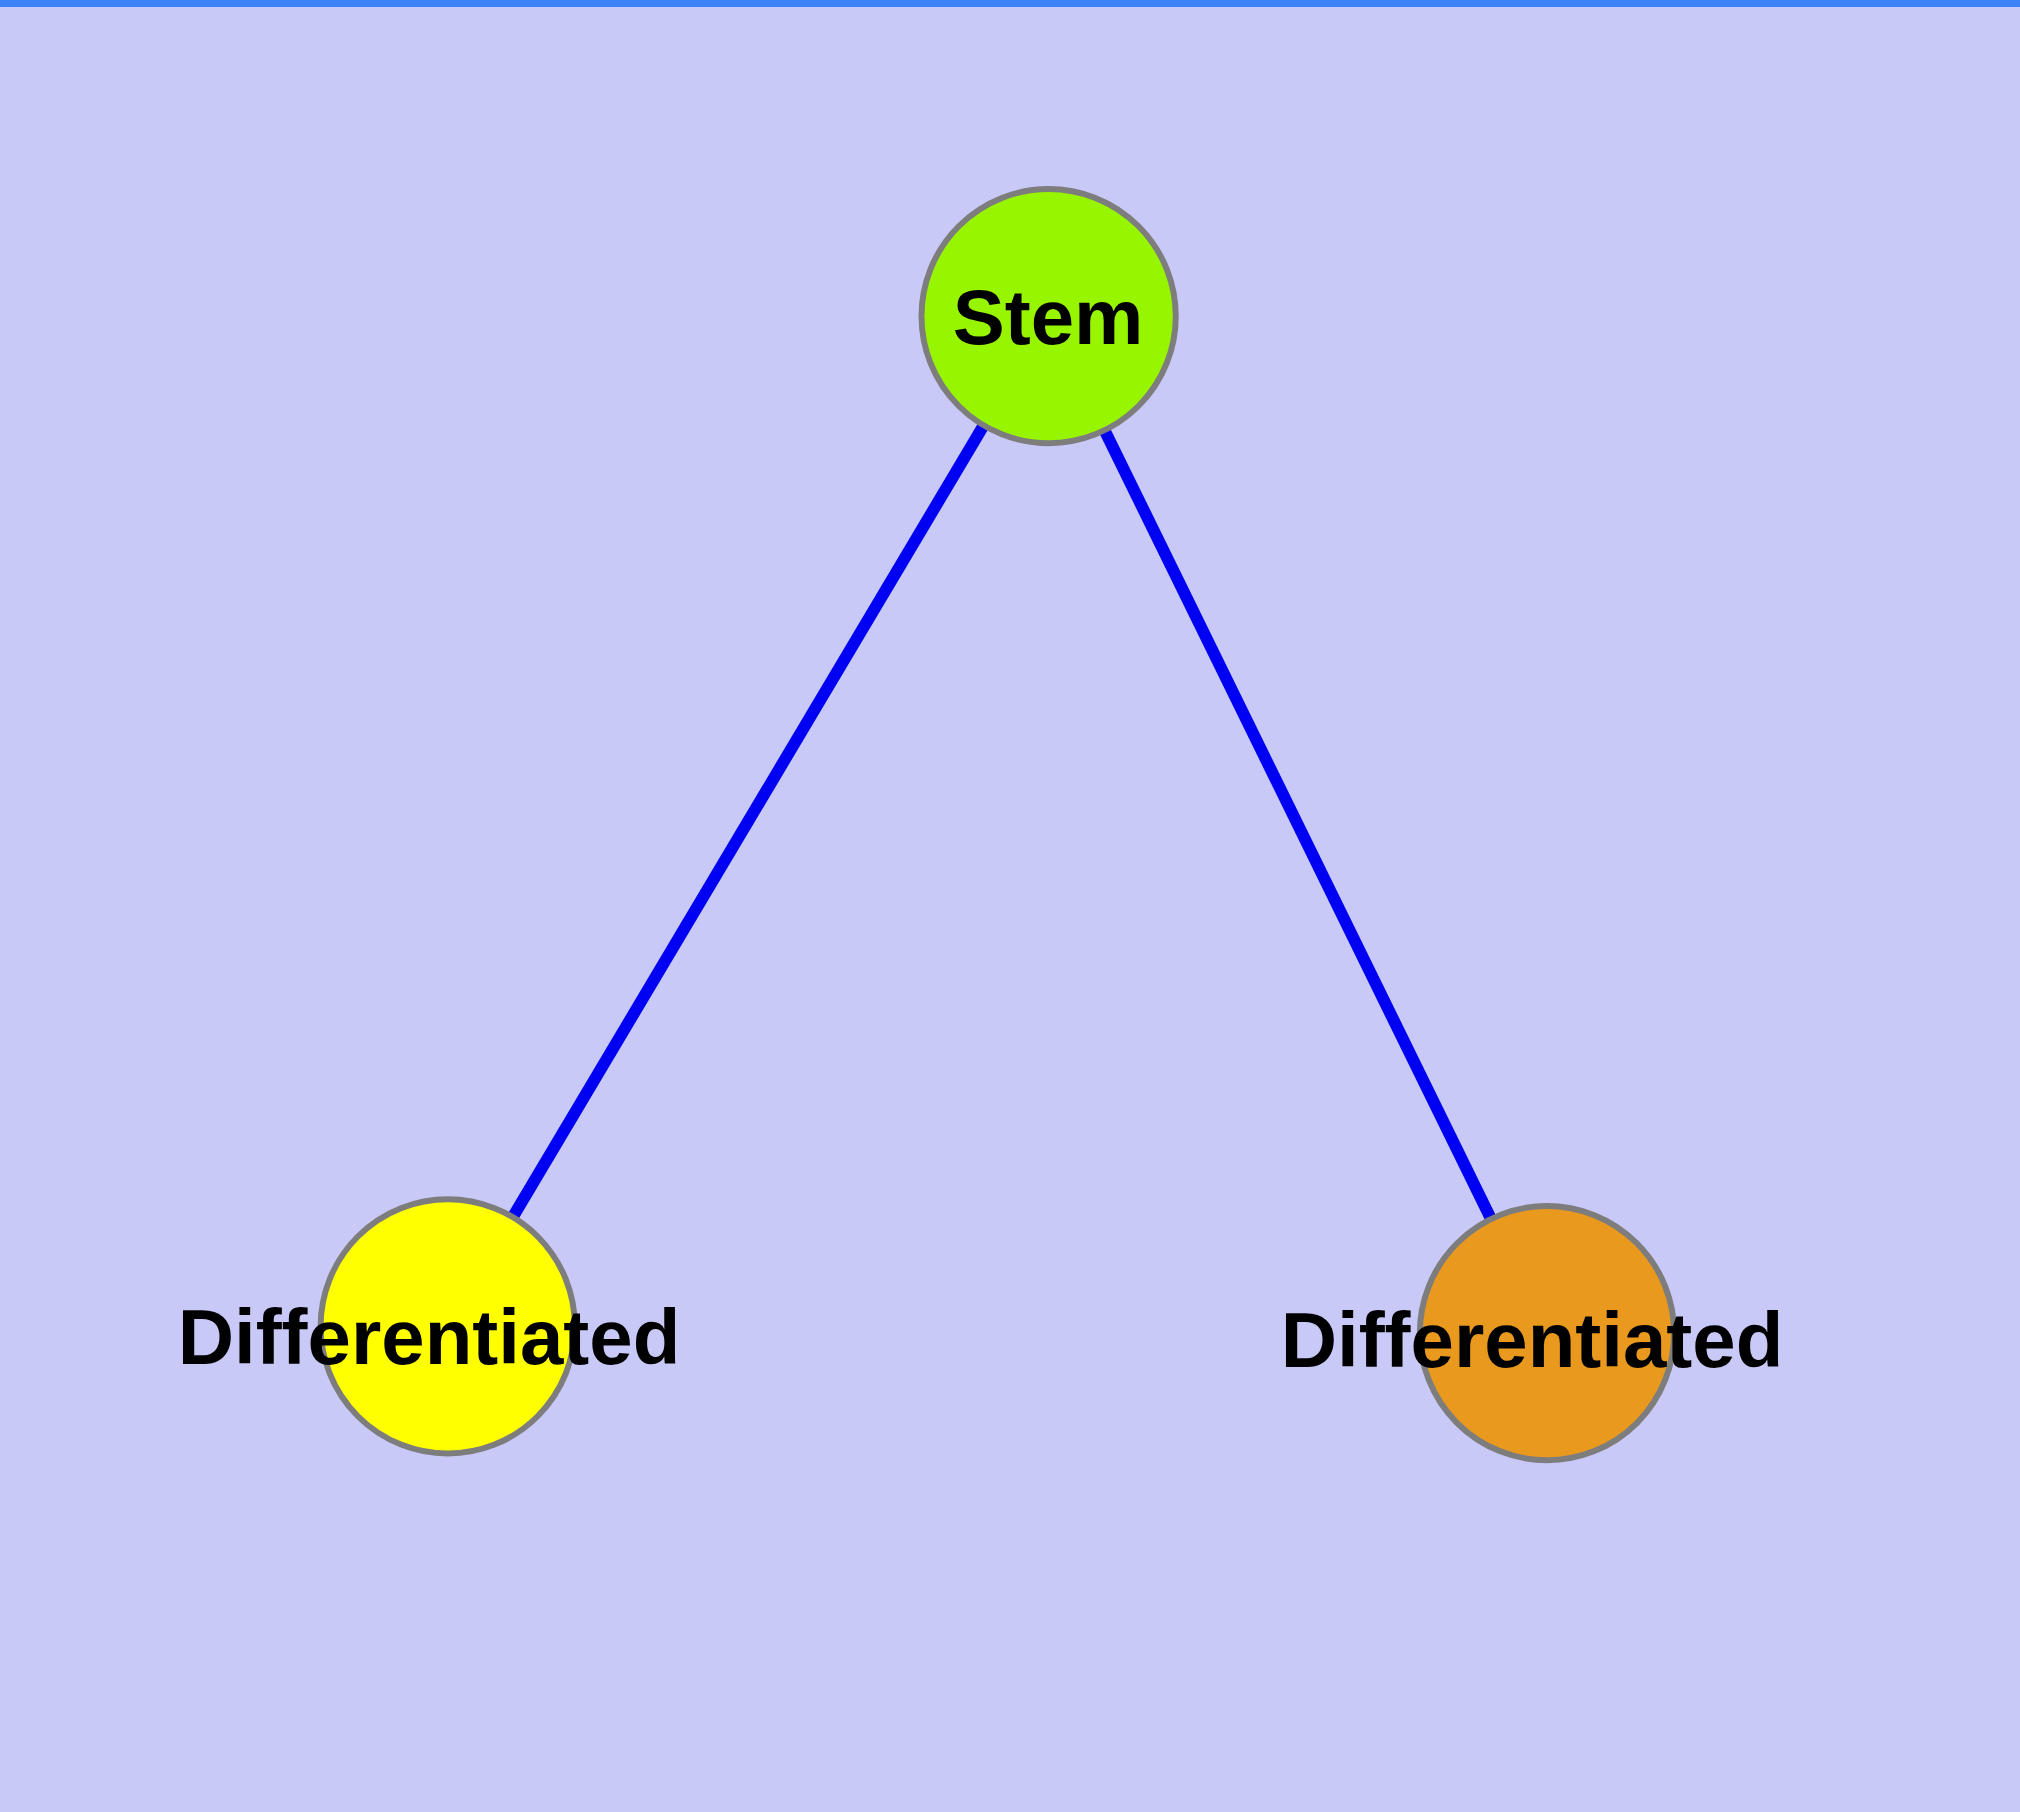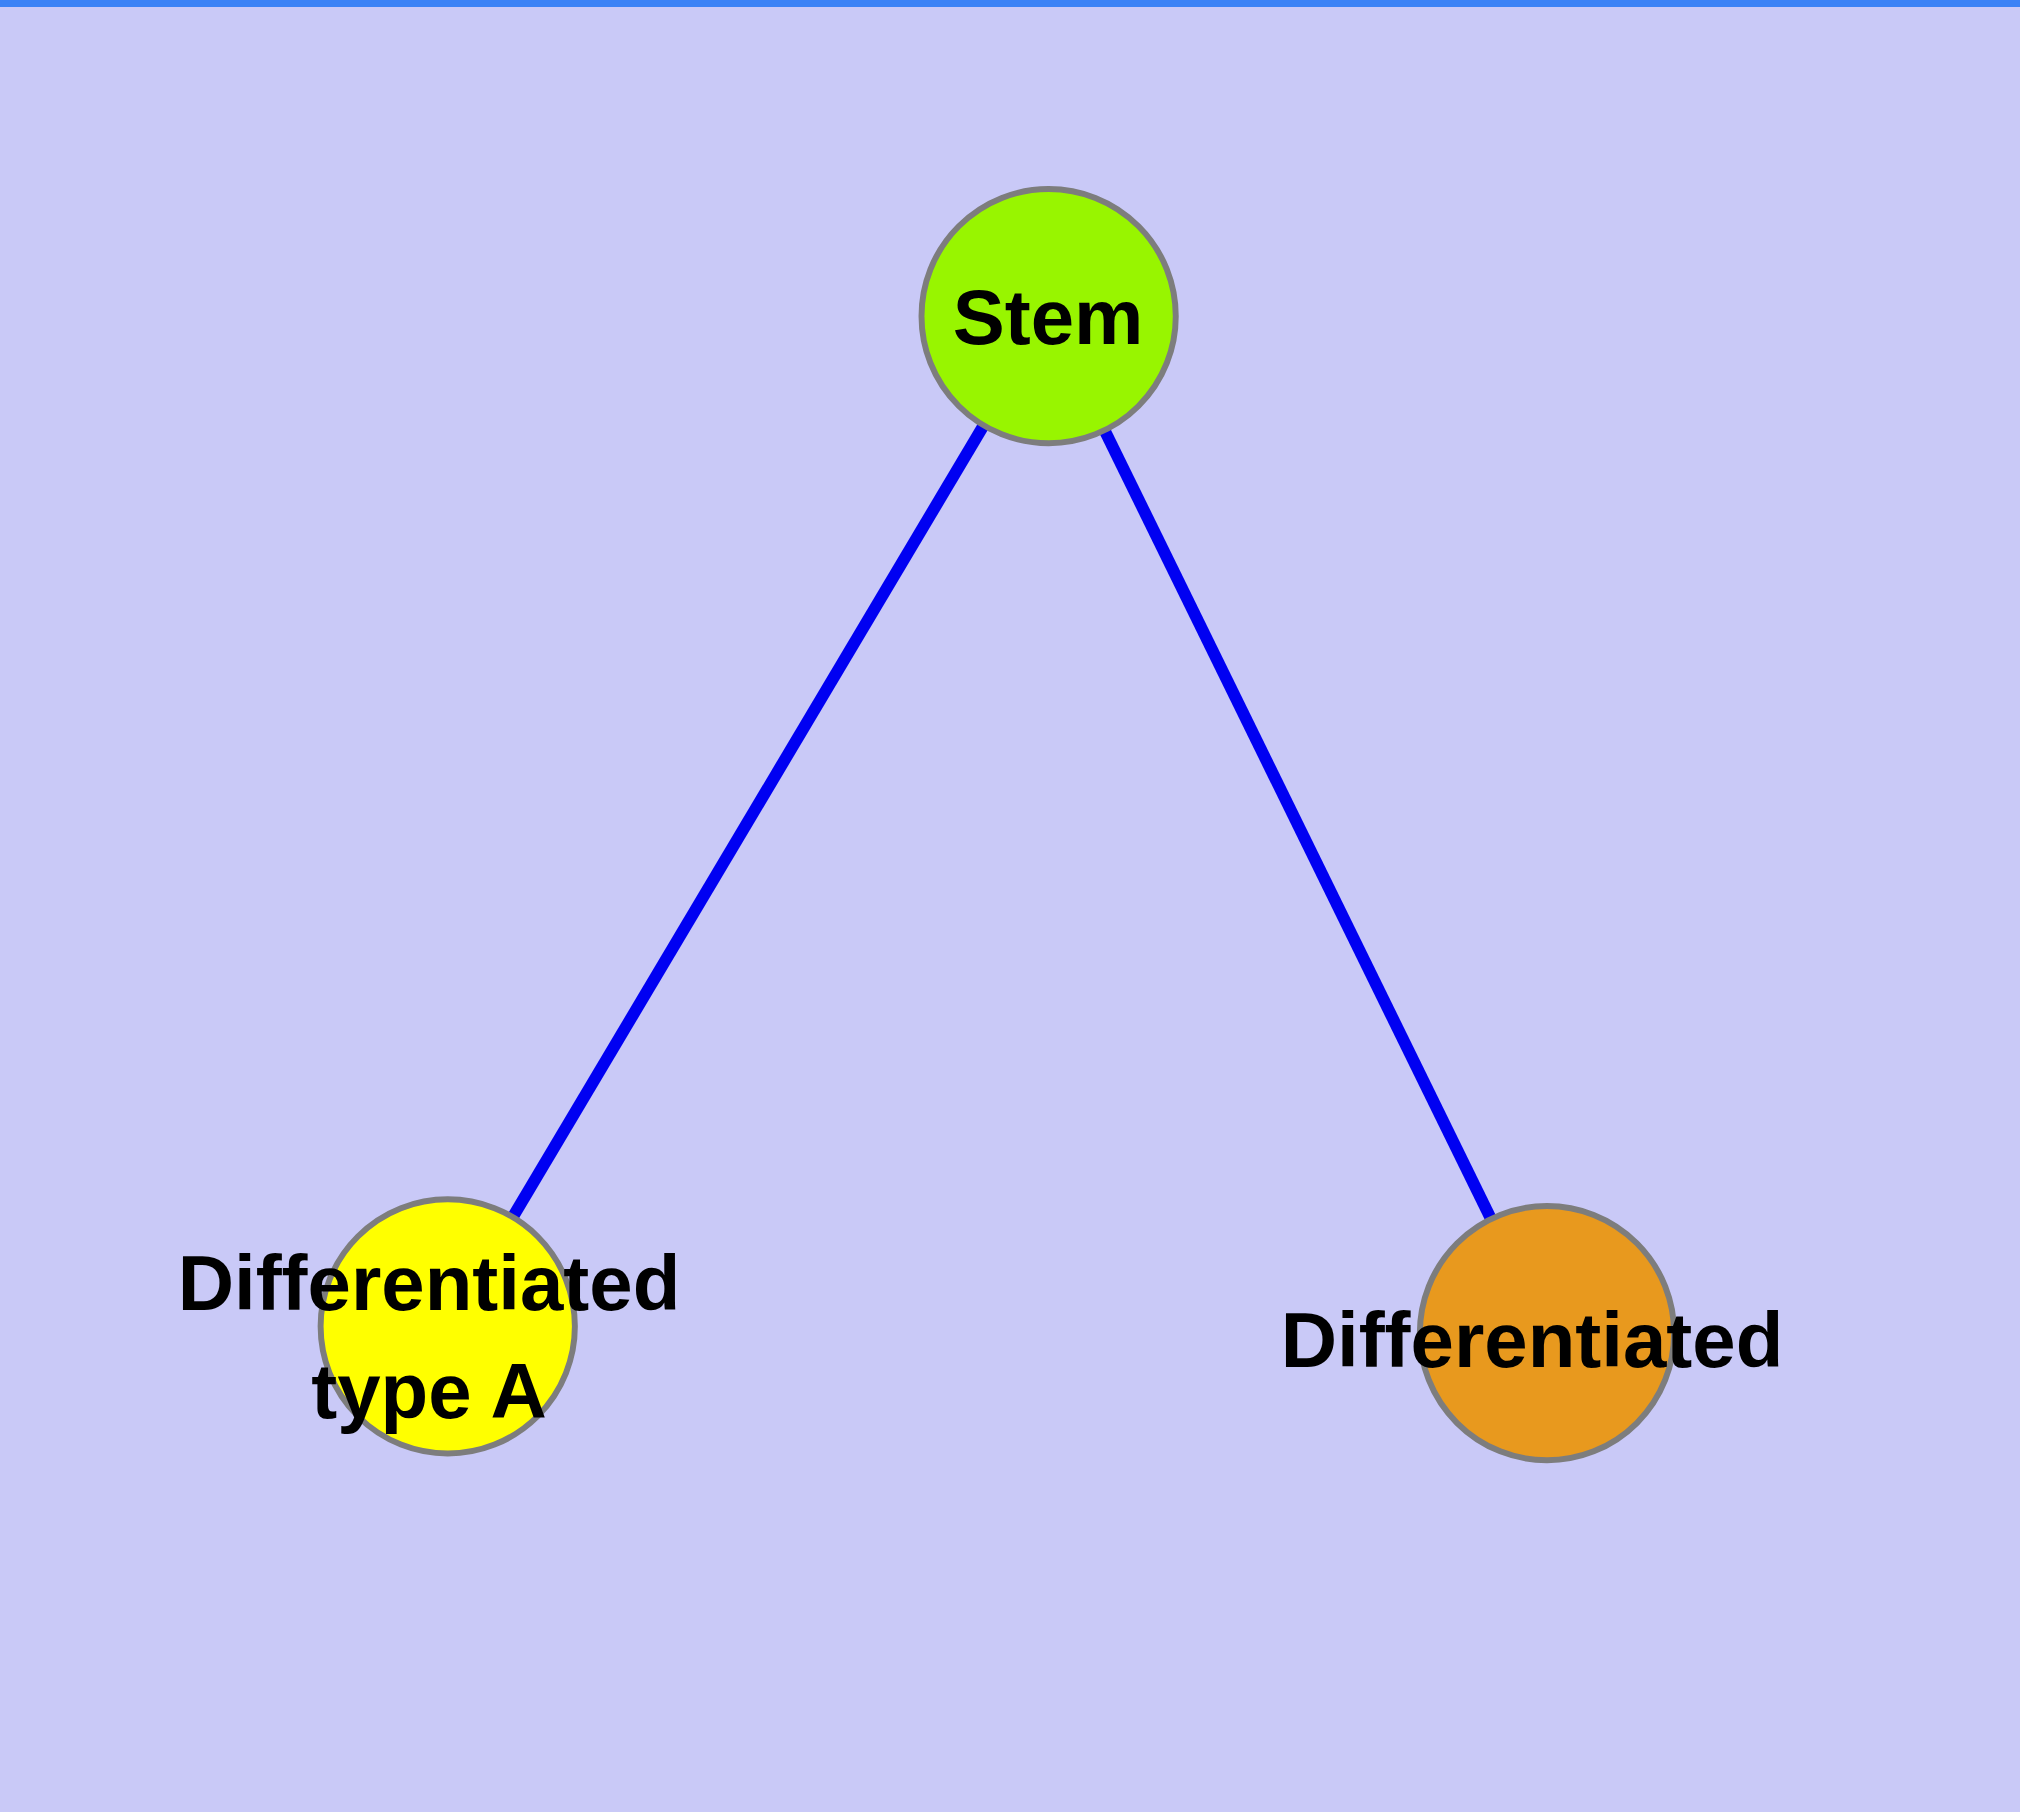--- a/index.html
+++ b/index.html
@@ -62,21 +62,20 @@
     <circle cx="528" cy="1565" r="150" stroke-width="7" fill="#ffff00" stroke="#7d7d7d"></circle>
     <circle cx="1825" cy="1573" r="150" stroke-width="7" fill="#e8991e" stroke="#7d7d7d"></circle>
   </svg>
 
   <div class="node-label" style="left:1048px; top:317px;">
     <span class="line">Stem</span>
   </div>
 
   <div class="node-label" style="left:429px; top:1337px;">
     <span class="line">Differentiated</span>
-    <span class="line">type A</span>
   </div>
 
   <div class="node-label" style="left:1532px; top:1340px;">
     <span class="line">Differentiated</span>
   </div>
 
 </div>
 
 
 </body></html>

